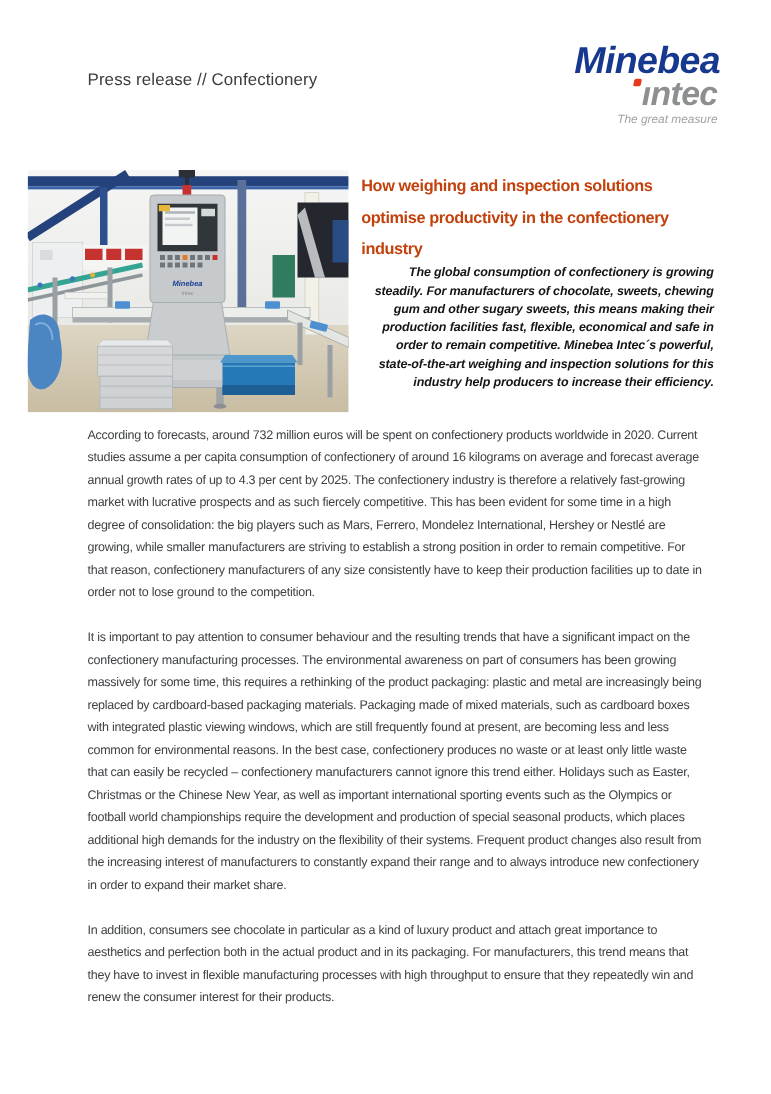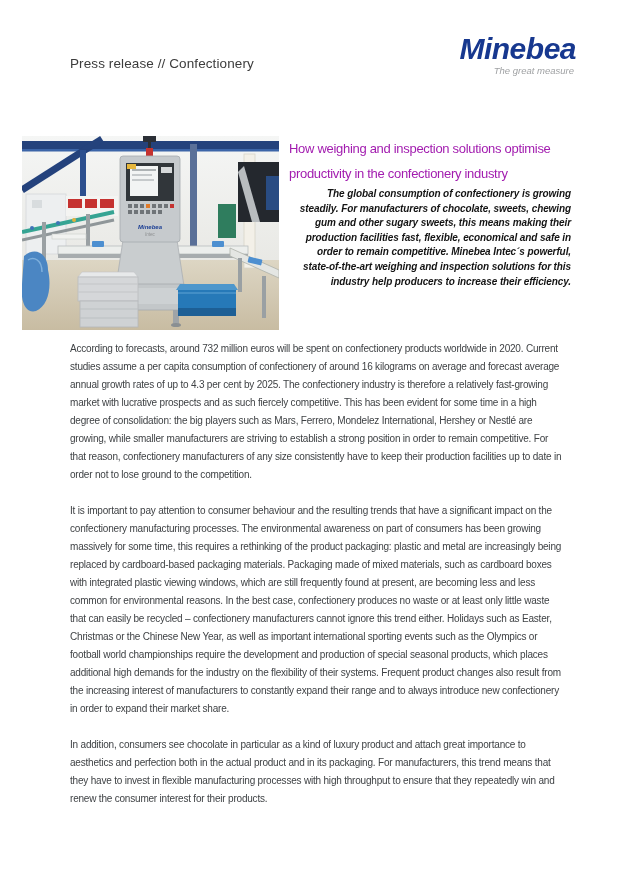--- a/index.html
+++ b/index.html
@@ -38,21 +38,21 @@
     display: block; margin-top: 2px; padding-right: 2px;
     font-size: 9.5px; font-style: italic; color: #a0a2a4;
   }
 
   
   .hero { position: absolute; left: 22px; top: 136px; display: flex; }
   .hero-photo { width: 257px; height: 194px; overflow: hidden; flex: 0 0 auto; }
   .hero-photo svg { display: block; }
   .hero-text { width: 282px; margin-left: 10px; padding-top: 0; }
   .article-heading {
-    color: #a21caf; font-size: 13px; font-weight: 400;
+    color: #c2410c; font-size: 13px; font-weight: 700;
     line-height: 25px; letter-spacing: -0.3px; margin-bottom: 1px;
   }
   .article-intro {
     font-size: 10px; font-weight: bold; font-style: italic;
     color: #141414; line-height: 14.6px; letter-spacing: -0.1px; text-align: right;
   }
 
   
   .article-body { position: absolute; left: 70px; top: 340px; width: 492px; }
   .article-body p {
@@ -62,20 +62,24 @@
 </style>
 </head>
 <body>
 
 <div class="page">
 
   <div class="header-title">Press release // Confectionery</div>
 
   <div class="logo">
     <span class="logo-minebea">Minebea</span>
+    <span class="logo-intec-row">
+      <span class="logo-intec">ıntec</span>
+      <span class="logo-intec-dot"></span>
+    </span>
     <span class="logo-tagline">The great measure</span>
   </div>
 
   <div class="hero">
     <div class="hero-photo">
       <svg viewBox="0 0 257 194" width="257" height="194" xmlns="http://www.w3.org/2000/svg">
         <defs>
           <linearGradient id="wall" x1="0" y1="0" x2="0" y2="1">
             <stop offset="0" stop-color="#f5f6f5"></stop>
               <stop offset="1" stop-color="#e8e8e4"></stop>

